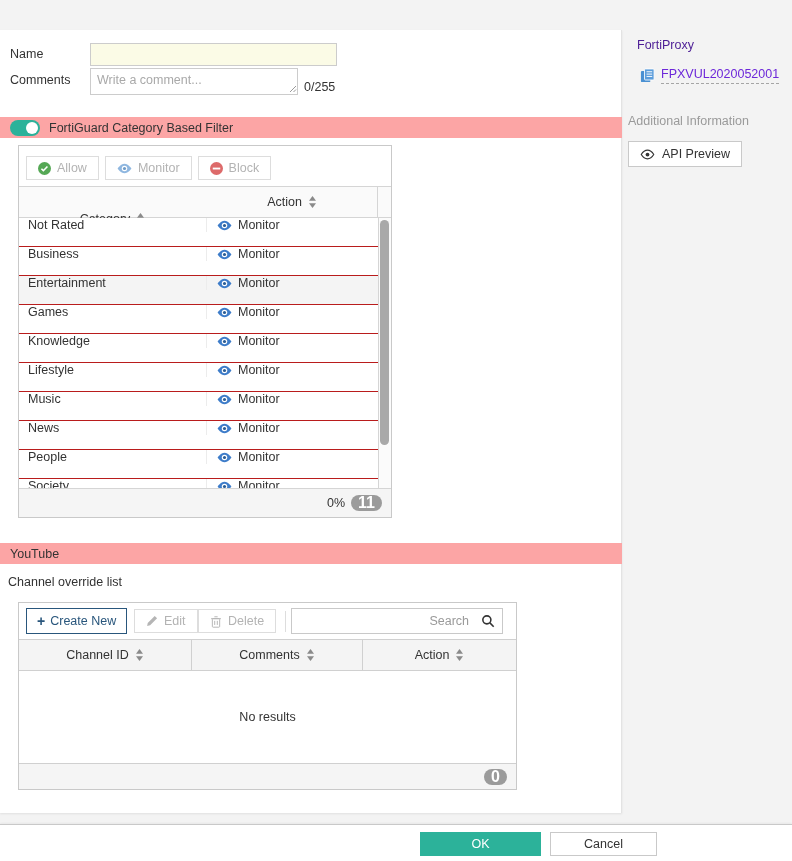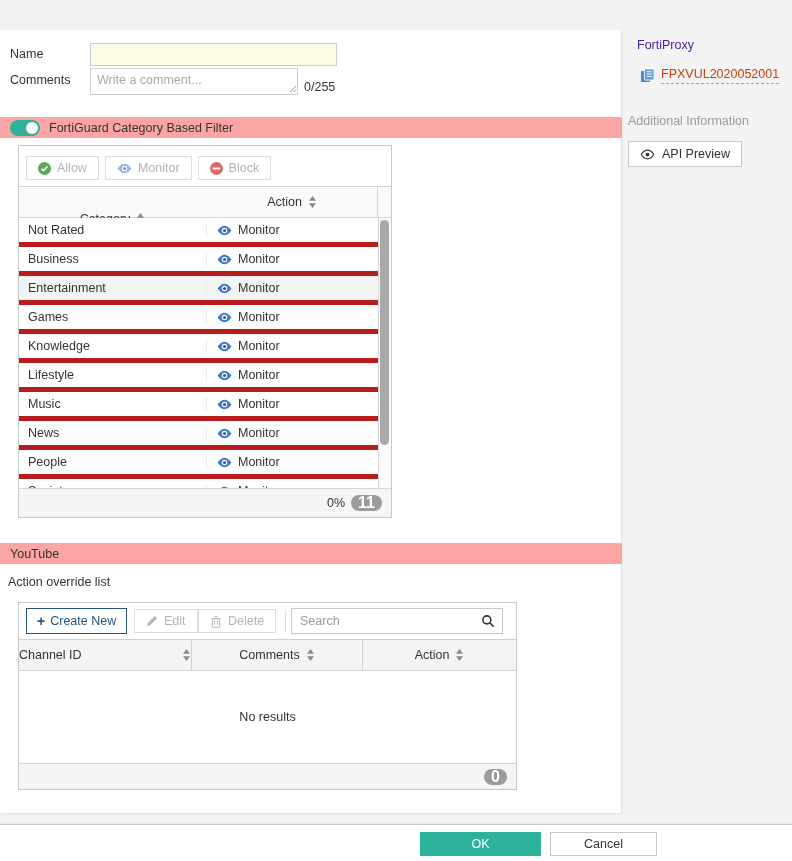--- a/index.html
+++ b/index.html
@@ -55,21 +55,21 @@
   .cat-toolbar { position:absolute; top:10px; left:7px; display:flex; gap:6px; }
   .cat-header {
     position:absolute; top:40px; left:0; right:0; height:32px; display:flex;
     background:#fafafa; border-top:1px solid #d5d5d5; border-bottom:1px solid #d5d5d5;
   }
   .hcell { display:flex; align-items:center; justify-content:center; gap:6px; }
   .cat-header .h1 { width:188px; border-right:1px solid #d5d5d5;margin-top:32px; }
   .cat-header .h2 { width:171px; border-right:1px solid #d5d5d5; }
   .cat-header .h3 { flex:1; }
   .cat-rows { position:absolute; top:72px; left:0; width:359px; height:272px; overflow:hidden; }
-  .cat-row { height:29px; display:flex; align-items:center; border-bottom:5px solid #b91c1c; background:#fff; cursor:pointer; }
+  .cat-row { height:29px; display:flex; align-items:flex-start; border-bottom:1px solid #b91c1c; background:#fff; cursor:pointer; }
   .cat-row.hl { background:#f4f4f4; }
   .cat-row .c1 { width:188px; display:flex; align-items:center; padding-left:9px; border-right:1px solid #ececec; }
   .cat-row .c2 { flex:1; display:flex; align-items:center; gap:6px; padding-left:10px; }
   .cat-scroll {
     position:absolute; top:72px; right:0; width:13px; height:272px;
     border-left:1px solid #d5d5d5; background:#fbfbfb;
   }
   .cat-thumb { position:absolute; top:2px; left:1px; width:9px; height:225px; background:#a9a9a9; border-radius:5px; cursor:grab; }
   .tbl-footer {
     position:absolute; bottom:0; left:0; right:0; height:29px; background:#f5f5f5;
@@ -90,40 +90,40 @@
     position:absolute; left:7px; top:5px; height:26px; display:inline-flex; align-items:center; gap:5px;
     border:1px solid #29567c; background:#fff; color:#29567c; padding:0 10px; font:inherit; cursor:pointer;
   }
   .btn-edit  { position:absolute; left:115px; top:6px; }
   .btn-del   { position:absolute; left:179px; top:6px; }
   .vsep { position:absolute; left:266px; top:8px; width:1px; height:21px; background:#ddd; }
   .searchwrap {
     position:absolute; left:272px; top:5px; width:212px; height:26px;
     border:1px solid #c9c9c9; background:#fff; display:flex; align-items:center;
   }
-  .searchwrap input { flex:1; border:none; outline:none; font:inherit; padding:0 8px; color:#0369a1; min-width:0; }
+  .searchwrap input { flex:1; border:none; outline:none; font:inherit; padding:0 8px; color:#0369a1; min-width:0;text-align:right; }
   .searchwrap input::placeholder { color:#9a9a9a; }
   .searchwrap .mag { padding:0 7px 0 4px; display:flex; align-items:center; cursor:pointer; }
   .ch-header {
     position:absolute; top:36px; left:0; right:0; height:32px; display:flex;
     background:#f4f4f4; border-top:1px solid #d0d0d0; border-bottom:1px solid #d0d0d0;
   }
-  .ch-header .h1 { width:173px; border-right:1px solid #d0d0d0;justify-content:space-between; }
+  .ch-header .h1 { width:173px; border-right:1px solid #d0d0d0; }
   .ch-header .h2 { width:171px; border-right:1px solid #d0d0d0; }
   .ch-header .h3 { flex:1; }
   .ch-body { position:absolute; top:68px; left:0; right:0; height:92px; display:flex; align-items:center; justify-content:center; background:#fff; }
   .ch-footer {
     position:absolute; bottom:0; left:0; right:0; height:26px; background:#f5f5f5;
     border-top:1px solid #d0d0d0; display:flex; align-items:center; justify-content:flex-end; padding-right:9px;
   }
   
   .sidebar { position:absolute; left:623px; top:30px; width:169px; }
   .side-h { color:#4c1d95; margin:8px 0 0 14px; }
   .device { display:flex; align-items:center; gap:6px; margin:15px 0 0 17px; cursor:pointer; }
-  .device .dev-name { border-bottom:1px dashed #a5a5a5; padding-bottom:2px; color:#c2410c; }
+  .device .dev-name { border-bottom:1px dashed #a5a5a5; padding-bottom:2px; color:#6d28d9; }
   .side-h2 { color:#9a9a9a; margin:30px 0 0 5px; }
   .btn-api {
     display:inline-flex; align-items:center; gap:7px; margin:13px 0 0 5px; height:25px;
     border:1px solid #c9c9c9; background:#fff; color:#333; padding:12px 11px; font:inherit; cursor:pointer;
   }
   
   .bottombar {
     position:absolute; left:0; bottom:0; width:792px; height:37px; background:#fff;
     border-top:1px solid #c9c9c9; box-shadow:0 -1px 2px rgba(0,0,0,.05);
   }
@@ -360,21 +360,21 @@
       <div class="tbl-footer">
         <span>0%</span>
         <span class="pill">11</span>
       </div>
     </div>
 
     <div class="band yt">
       <span>YouTube</span>
     </div>
 
-    <span class="lbl ch-label">Action override list</span>
+    <span class="lbl ch-label">Channel override list</span>
 
     <div class="chbox">
       <button class="btn-create">
         <span style="font-weight:bold;font-size:14px;line-height:1;">+</span>
         <span>Create New</span>
       </button>
       <button class="btn btn-edit">
         <span>
           <svg width="12" height="12" viewBox="0 0 16 16" fill="#b5b5b5">
               <path d="M11.6 1.2l3.2 3.2-9.3 9.3-4 .8.8-4zM10.4 2.4l3.2 3.2"></path>

